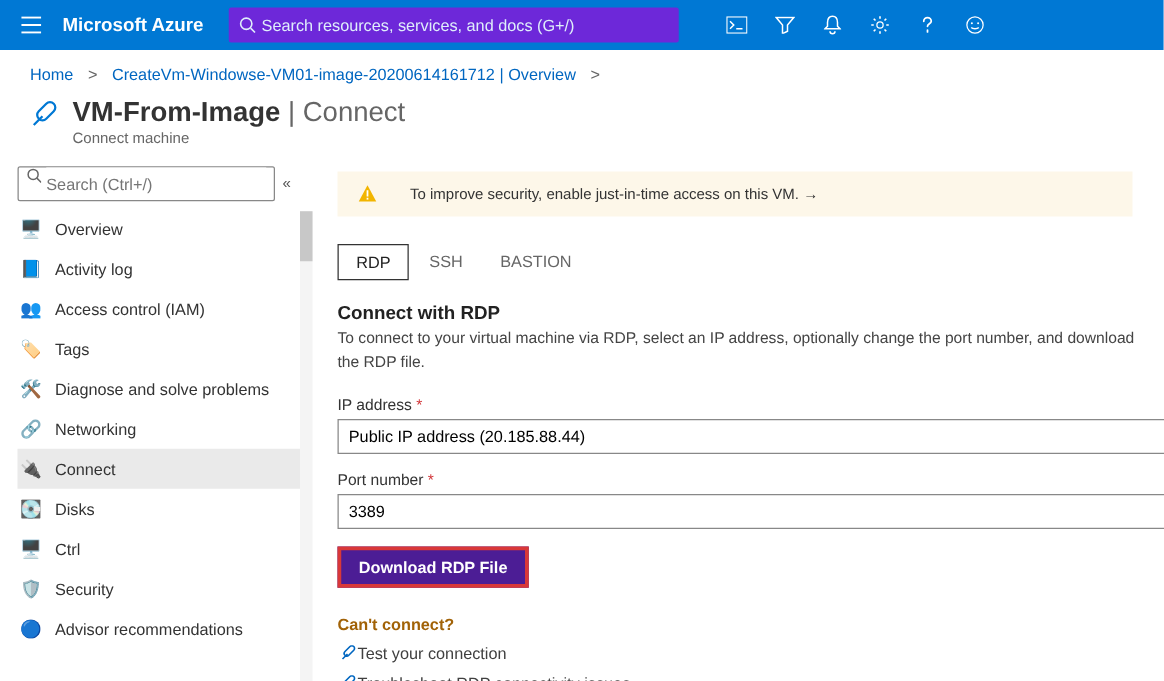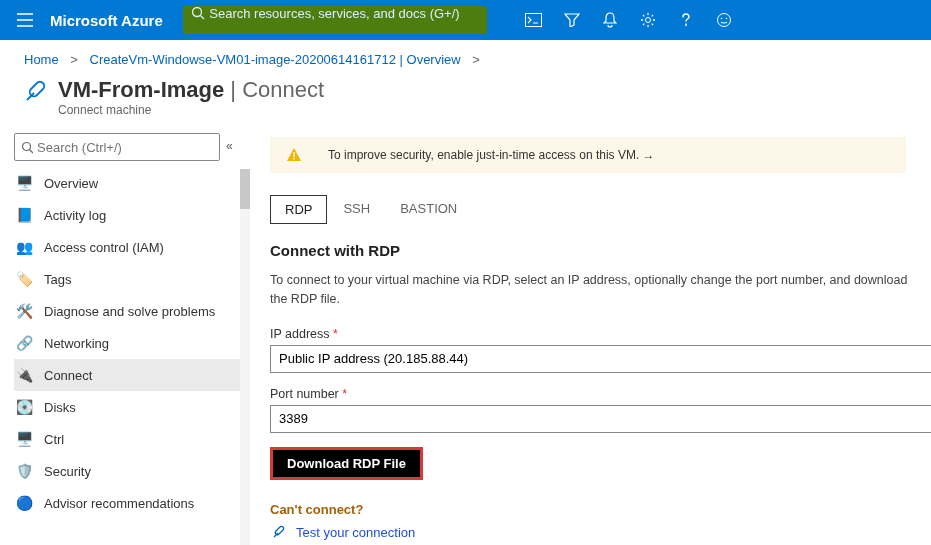--- a/index.html
+++ b/index.html
@@ -1,59 +1,59 @@
 <!DOCTYPE html>
 <html><head>
 <meta charset="utf-8">
 <style>
 *{box-sizing:border-box;margin:0;padding:0;font-family:"Segoe UI",Arial,sans-serif}
 body{width:931px;height:545px;overflow:hidden;background:#fff}
 .topbar{height:40px;background:#0078d4;display:flex;align-items:center;color:#fff;padding:0 10px;position:relative}
 .hamburger{width:30px;height:30px;display:flex;align-items:center;justify-content:center;cursor:pointer}
 .brand{font-weight:600;font-size:15px;margin-left:10px;margin-right:20px}
-.search-wrap{flex-shrink:0;width:304px;height:28px;background:#4d7c0f;border-radius:2px;display:flex;align-items:flex-start;padding:0 8px;color:#dfeefb}
+.search-wrap{flex-shrink:0;width:360px;height:28px;background:#6d28d9;border-radius:2px;display:flex;align-items:center;padding:0 8px;color:#dfeefb}
 .search-wrap input{flex:1;background:transparent;border:none;outline:none;color:#fff;font-size:13px}
 .search-wrap input::placeholder{color:#dfeefb}
 .top-icons{display:flex;gap:4px;margin-left:30px}
 .top-icons .ticon{width:34px;height:34px;display:flex;align-items:center;justify-content:center;cursor:pointer}
 .breadcrumb{padding:12px 20px 4px 20px;font-size:13px;color:#0066c0}
 .breadcrumb span{margin:0 4px}
 .breadcrumb .sep{color:#666}
 .header-row{display:flex;align-items:flex-start;padding:6px 20px 14px 20px}
 .header-icon{width:30px;height:30px;margin-right:8px;color:#0078d4;display:flex;align-items:center;justify-content:center}
 .header-text h1{font-size:22px;font-weight:600;color:#333}
 .header-text h1 .light{font-weight:400;color:#666}
 .header-text .sub{font-size:12px;color:#666}
 .body-row{display:flex;height:calc(100% - 130px)}
 .sidebar{width:244px;border-right:none;padding:0 0 0 14px;position:relative}
-.sidebar .search-ctl{width:206px;height:28px;border:1px solid #888;border-radius:2px;display:flex;align-items:center;padding:0 6px;margin-bottom:4px;margin-top:2px}
+.sidebar .search-ctl{width:206px;height:28px;border:1px solid #888;border-radius:2px;display:flex;padding:0 6px;margin-bottom:4px;margin-top:2px}
 .sidebar .search-ctl input{flex:1;border:none;outline:none;font-size:13px}
 .collapse-btn{position:absolute;left:226px;top:8px;font-size:12px;color:#555;cursor:pointer}
 .scroll-indicator{position:absolute;left:240px;top:38px;width:10px;bottom:0;background:#f4f4f4}
 .scroll-thumb{width:10px;height:40px;background:#c8c8c8;position:absolute;top:0}
 .nav-list{margin-top:6px}
 .nav-item{display:flex;align-items:center;height:32px;font-size:13px;color:#333;cursor:pointer;padding-left:2px}
 .nav-item.selected{background:#eaeaea}
 .nav-item .nicon{width:18px;height:18px;margin-right:10px;display:flex;align-items:center;justify-content:center;font-size:14px}
 .nav-section{font-weight:600;font-size:13px;color:#222;margin:14px 0 6px 2px}
 .main{flex:1;padding:6px 0 0 26px;overflow-y:auto;position:relative}
 .info-banner{background:#fdf7e9;border:none;padding:10px 16px;font-size:12px;color:#333;display:flex;align-items:center;gap:26px;margin-bottom:22px;width:636px}
 .info-banner .warn{color:#e2a100}
 .tabs{display:flex;gap:2px;margin-bottom:18px}
 .tab{padding:6px 14px;font-size:13px;color:#666;cursor:pointer}
 .tab.active{border:1px solid #333;color:#222}
-.section-title{font-size:15px;font-weight:600;margin-bottom:12px;color:#222}
+.section-title{font-size:15px;font-weight:600;margin-bottom:2px;color:#222}
 .section-desc{font-size:12.5px;color:#444;margin-bottom:18px;max-width:640px;line-height:1.5}
 .field-label{font-size:12.5px;color:#333;margin-bottom:4px}
 .field-label .req{color:#d13438}
 .select-ctl,.input-ctl{width:704px;height:28px;border:1px solid #888;font-size:13px;padding:0 8px;display:flex;align-items:center;justify-content:space-between;margin-bottom:14px}
 .input-ctl input{border:none;outline:none;width:100%;font-size:13px}
-.dl-btn{display:inline-block;background:#000000;color:#fff;font-size:13px;font-weight:600;padding:6px 14px;border:3px solid #d93838;cursor:pointer;margin-bottom:22px}
+.dl-btn{display:inline-block;background:#4c1d95;color:#fff;font-size:13px;font-weight:600;padding:6px 14px;border:3px solid #d93838;cursor:pointer;margin-bottom:22px}
 .cant{font-size:13px;font-weight:600;margin-bottom:8px;color:#a16207}
-.link-row{display:flex;align-items:center;color:#1d4ed8;font-size:13px;margin-bottom:8px;cursor:pointer;gap:10px}
+.link-row{display:flex;align-items:center;color:#404040;font-size:13px;margin-bottom:8px;cursor:pointer;}
 .link-row .licon{width:16px;height:16px;display:inline-flex;align-items:center;justify-content:center}
 svg{display:block}
 </style>
 </head>
 <body>
 
 <div class="topbar">
   <div class="hamburger">
     <svg width="16" height="14">
         <path d="M0 1h16M0 7h16M0 13h16" stroke="#fff" stroke-width="1.5"></path>

